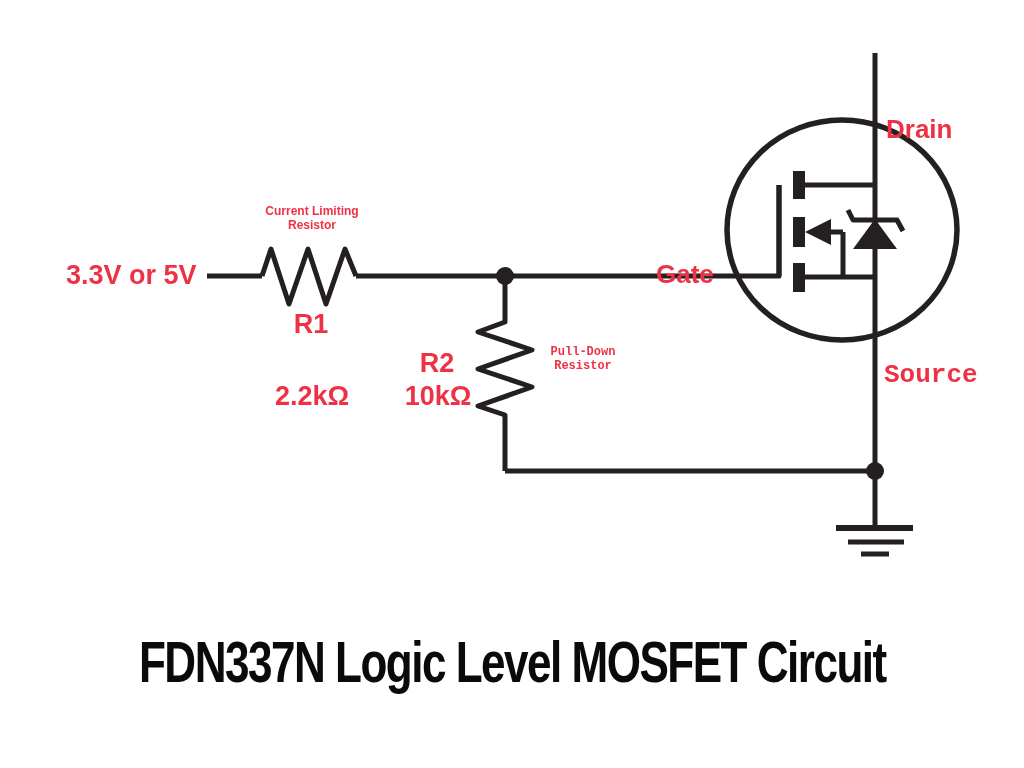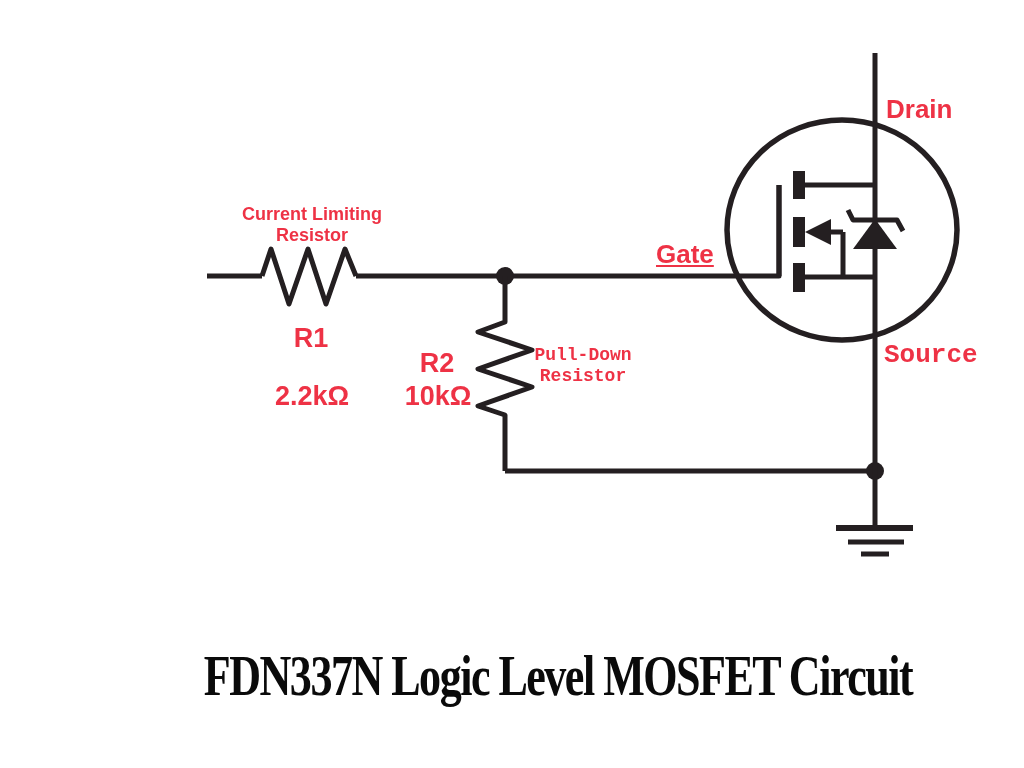--- a/index.html
+++ b/index.html
@@ -40,29 +40,28 @@
     fill: none;
   }
   .lbl {
     position: absolute;
     color: var(--label-red);
     font-weight: 700;
     white-space: nowrap;
     line-height: 1.05;
   }
   .lbl.big { font-size: 27px; }
-  .lbl.med { font-size: 26px; }
-  .lbl.small { font-size: 18px; text-align: center; line-height: 1.18; }
+  .lbl.med { font-size: 26px; margin-top: 20px; }
+  .lbl.small { font-size: 12px; text-align: center; line-height: 1.18; }
   .centered { transform: translateX(-50%); text-align: center; }
   .title-row {
     position: absolute;
     left: 0; right: 0;
-    top: 642px;
-    text-align: right;
-    font-family: Liberation Serif, serif;
+    top: 628px;
+    text-align: center;
   }
   .title-text {
     display: inline-block;
     color: var(--title-black);
     font-size: 58px;
     font-weight: 700;
     letter-spacing: -2px;
     transform: scaleX(0.76);
     transform-origin: 50% 50%;
     white-space: nowrap;
@@ -112,42 +111,43 @@
 
       <line class="wire" x1="828" y1="232" x2="843" y2="232"></line>
       <polygon class="solid" points="805,232 831,219 831,245"></polygon>
       <line class="wire" x1="843" y1="232" x2="843" y2="277"></line>
 
       <polygon class="solid" points="875,219 853,249 897,249"></polygon>
       <polyline class="wire" points="848,210 853,220 897,220 903,231"></polyline>
     </g>
   </svg>
 
+  <div class="lbl big" style="left:66px; top:261px;">3.3V or 5V</div>
 
   <div class="lbl small" style="left:312px; top:204px;">
     <div class="centered" style="transform:none; position:relative; left:-50%;">
       <div>Current Limiting</div>
       <div>Resistor</div>
     </div>
   </div>
 
-  <div class="lbl big centered" style="left:311px; top:324px;">R1</div>
+  <div class="lbl big centered" style="left:311px; top:310px;">R1</div>
   <div class="lbl big centered" style="left:312px; top:343px;margin-top:39px;">2.2kΩ</div>
 
   <div class="lbl big centered" style="left:437px; top:337px;margin-top:12px;">R2</div>
   <div class="lbl big centered" style="left:438px; top:382px;">10kΩ</div>
 
   <div class="lbl small" style="left:583px; top:345px;">
     <div class="centered" style="transform:none; position:relative; left:-50%;font-family:Liberation Mono, monospace;">
       <div>Pull-Down</div>
       <div>Resistor</div>
     </div>
   </div>
 
-  <div class="lbl med" style="left:656px; top:241px;text-decoration:underline;">Gate</div>
+  <div class="lbl med" style="left:656px; top:241px;">Gate</div>
   <div class="lbl med" style="left:886px; top:96px;">Drain</div>
   <div class="lbl med" style="left:884px; top:342px;font-family:Liberation Mono, monospace;">Source</div>
 
   <div class="title-row">
     <span class="title-text">FDN337N Logic Level MOSFET Circuit</span>
   </div>
 
 </div>
 
 </body></html>

